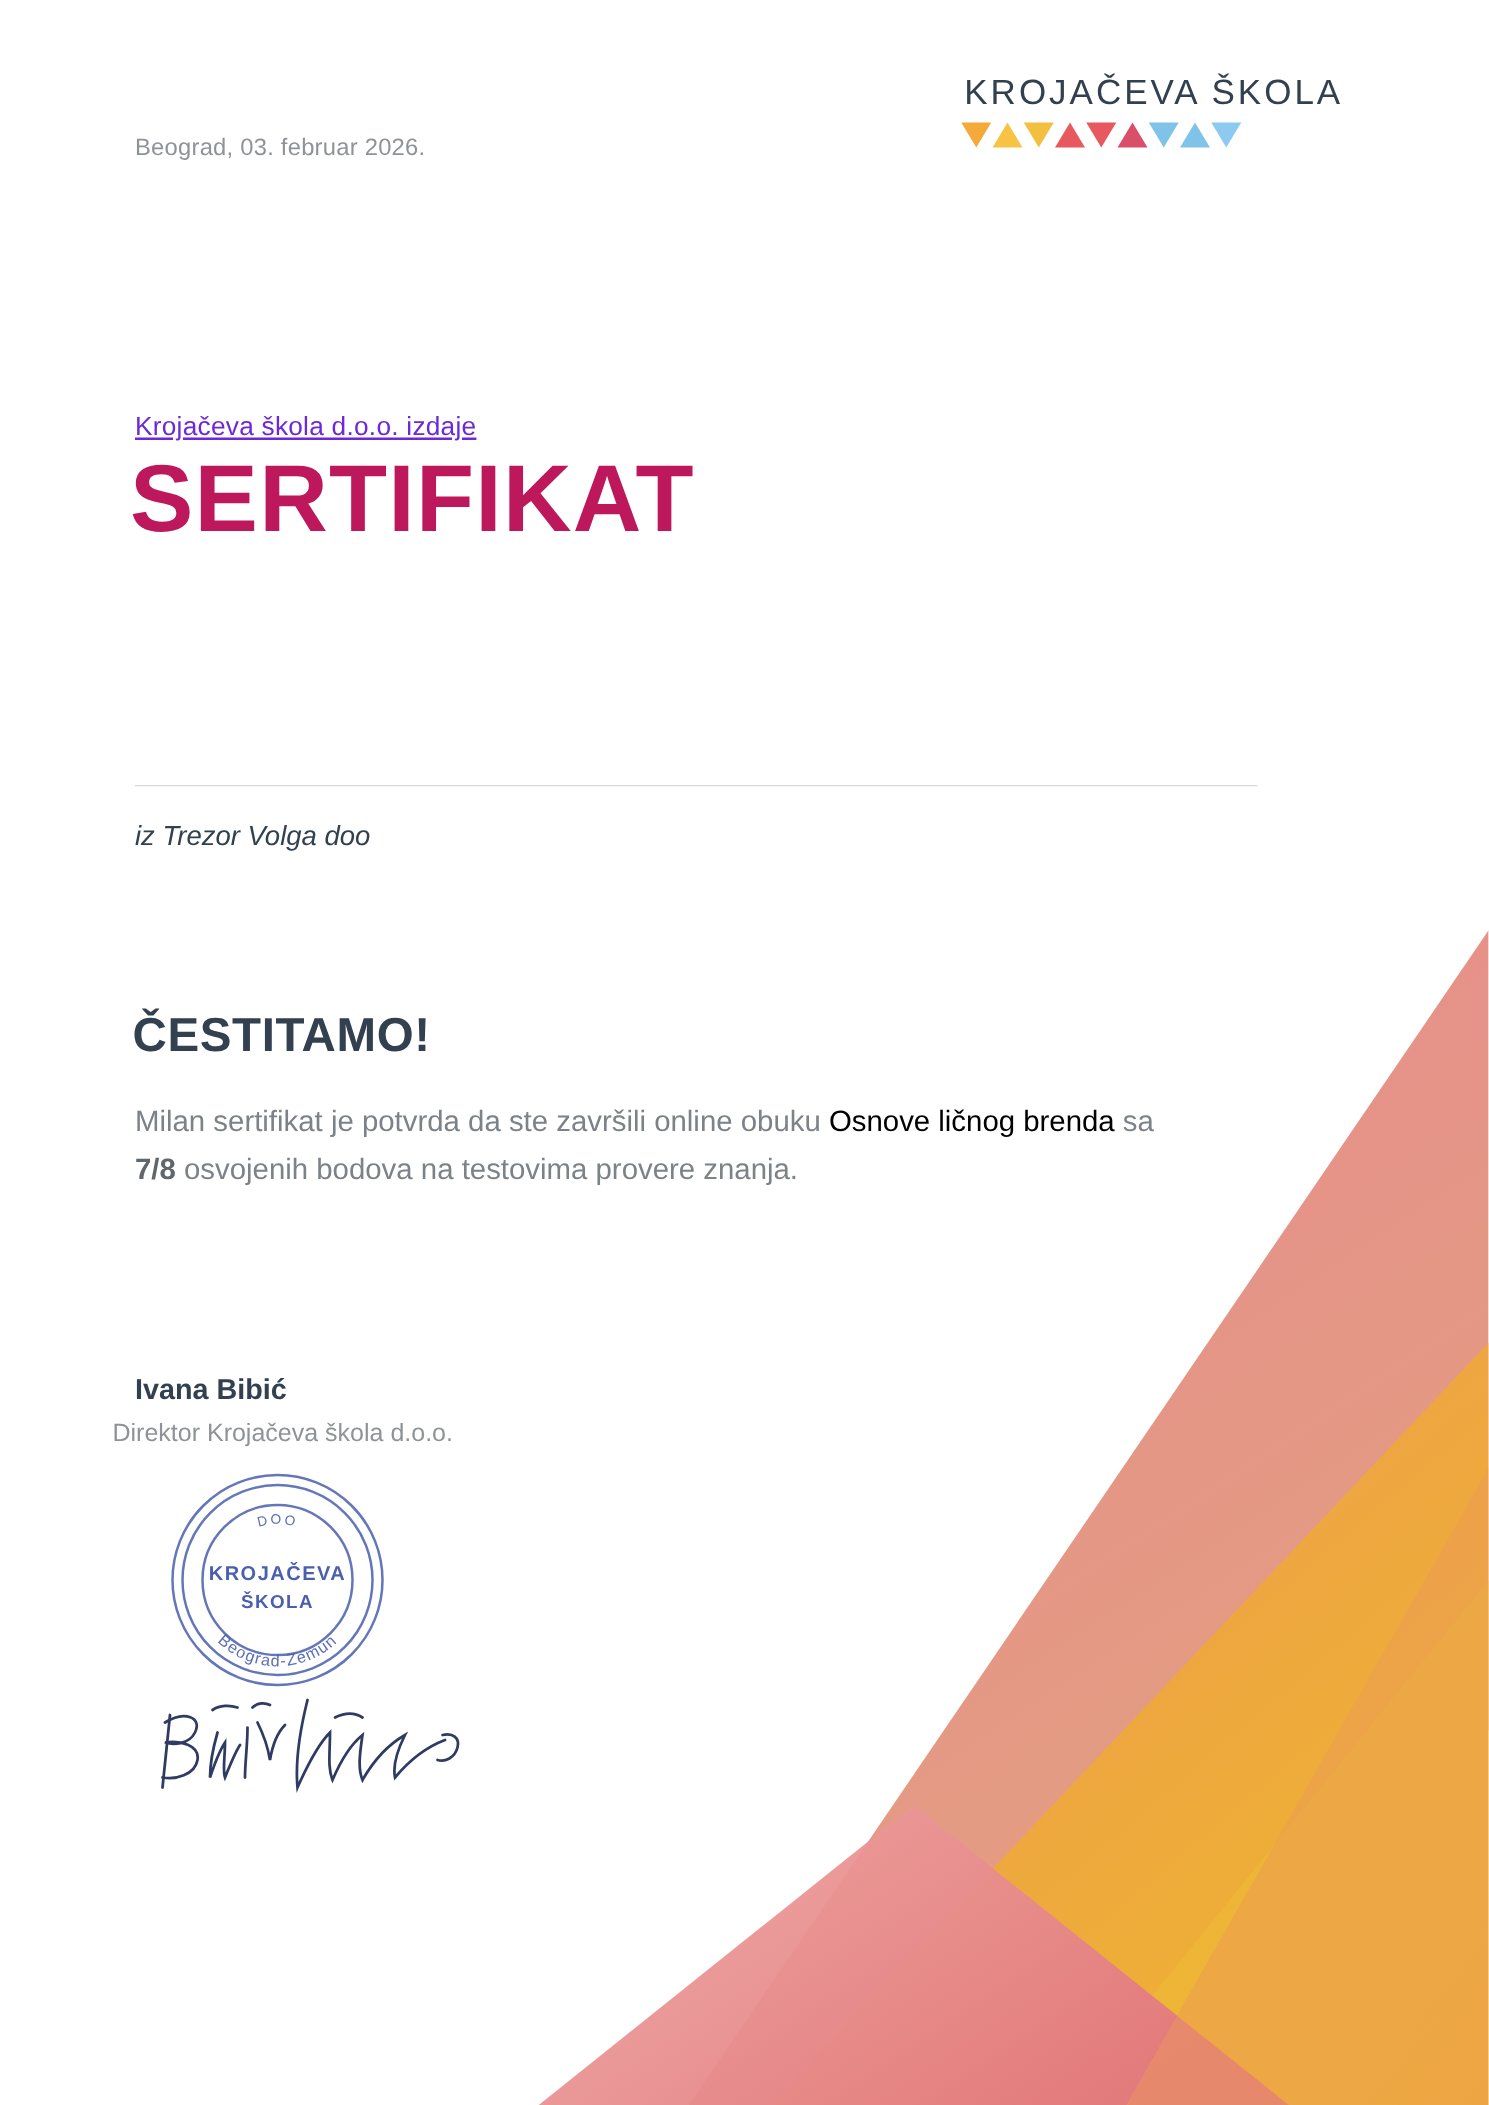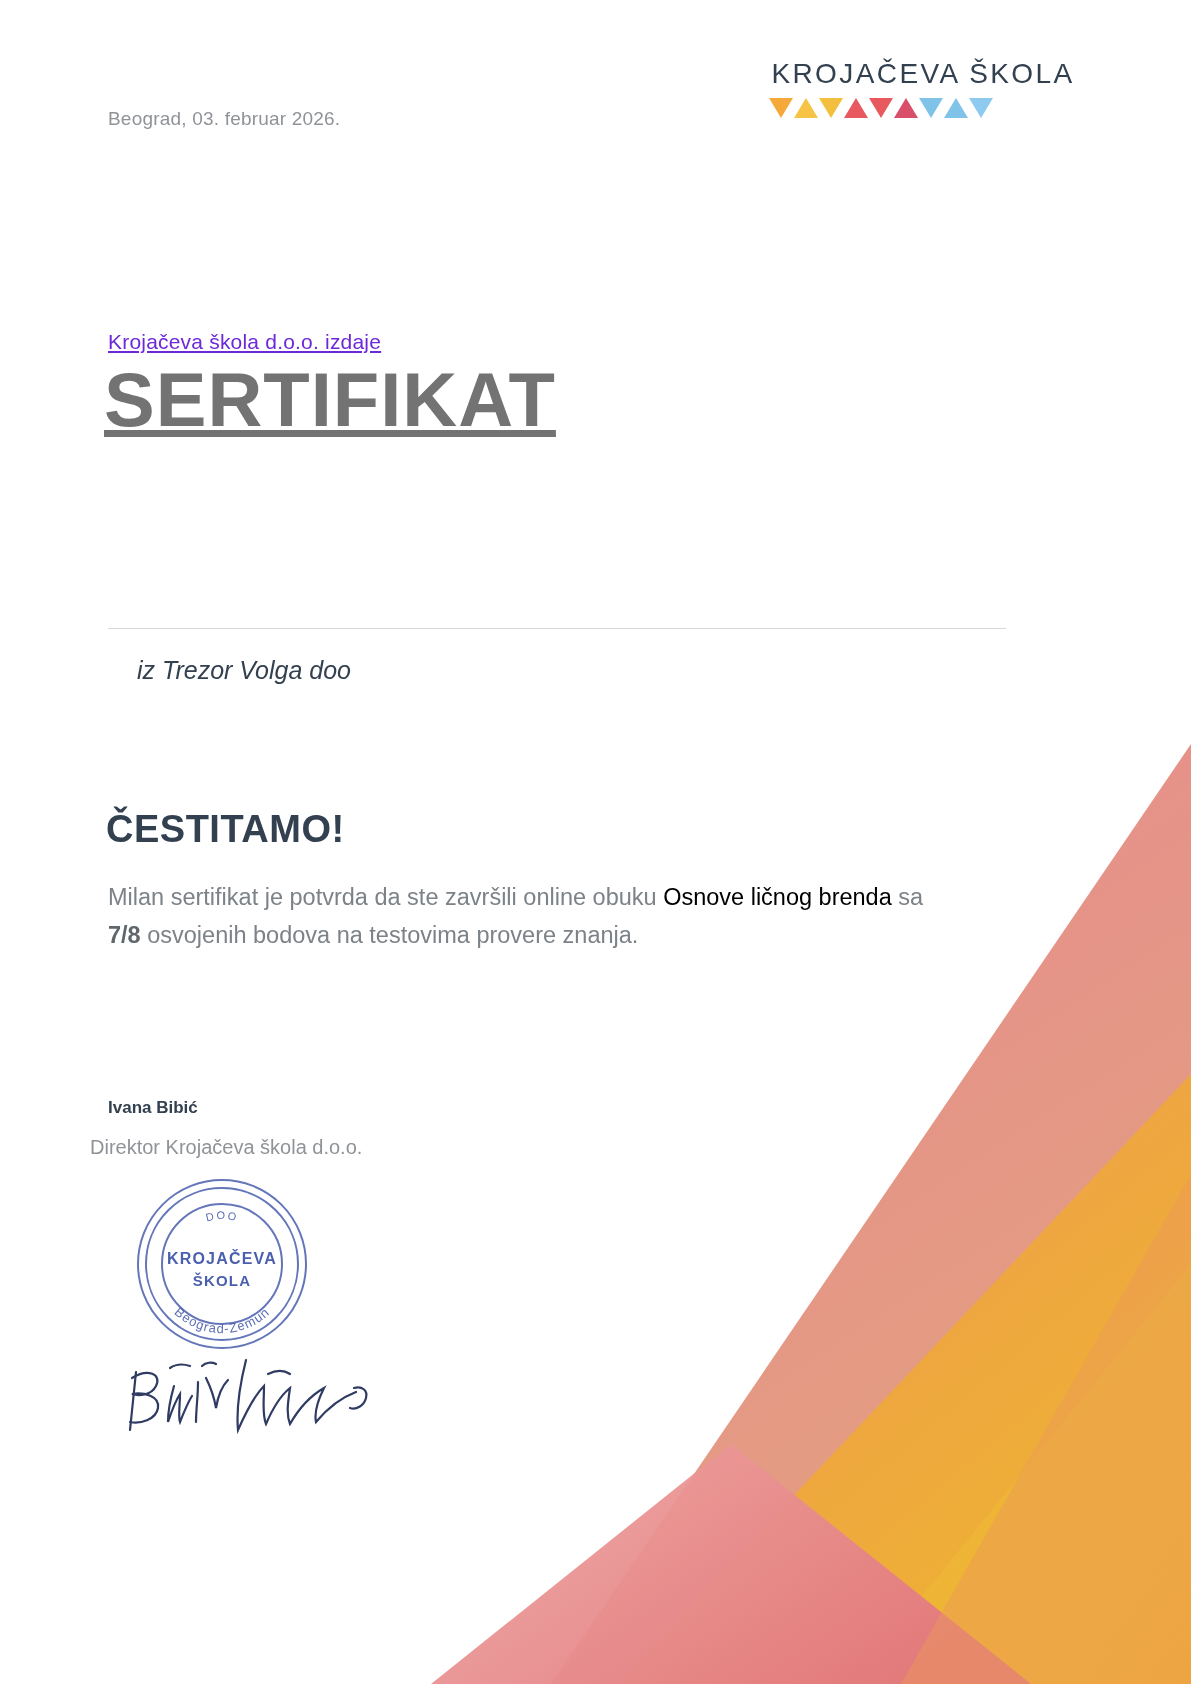--- a/index.html
+++ b/index.html
@@ -82,23 +82,22 @@
     color: #6d28d9;
     letter-spacing: .2px;
     text-decoration: underline;
   }
   .main-title {
     position: absolute;
     left: 104px;
     top: 356px;
     font-size: 76px;
     font-weight: bold;
-    color: #737373;
+    color: #be185d;
     letter-spacing: 1px;
-    text-decoration: underline;
   }
   .recipient {
     position: absolute;
     left: 108px;
     top: 558px;
     font-family: "DejaVu Serif", serif;
     font-style: italic;
     font-size: 52px;
     color: #32404f;
     letter-spacing: 2px;
@@ -108,24 +107,23 @@
     left: 108px;
     top: 628px;
     width: 898px;
     height: 1px;
     background: #d8d8d8;
   }
   .recipient-from {
     position: absolute;
     left: 108px;
     top: 656px;
-    font-size: 25px;
+    font-size: 22px;
     font-style: italic;
     color: #32404f;
-    margin-left: 29px;
   }
   .congrats {
     position: absolute;
     left: 106px;
     top: 808px;
     font-size: 38px;
     font-weight: bold;
     color: #32404f;
     letter-spacing: .5px;
   }
@@ -145,21 +143,21 @@
   .paragraph .score {
     color: #5f676d;
     font-weight: bold;
   }
 
   
   .sign-name {
     position: absolute;
     left: 108px;
     top: 1098px;
-    font-size: 17px;
+    font-size: 23px;
     font-weight: bold;
     color: #32404f;
   }
   .sign-role {
     position: absolute;
     left: 90px;
     top: 1136px;
     font-size: 20px;
     color: #8f9398;
   }

